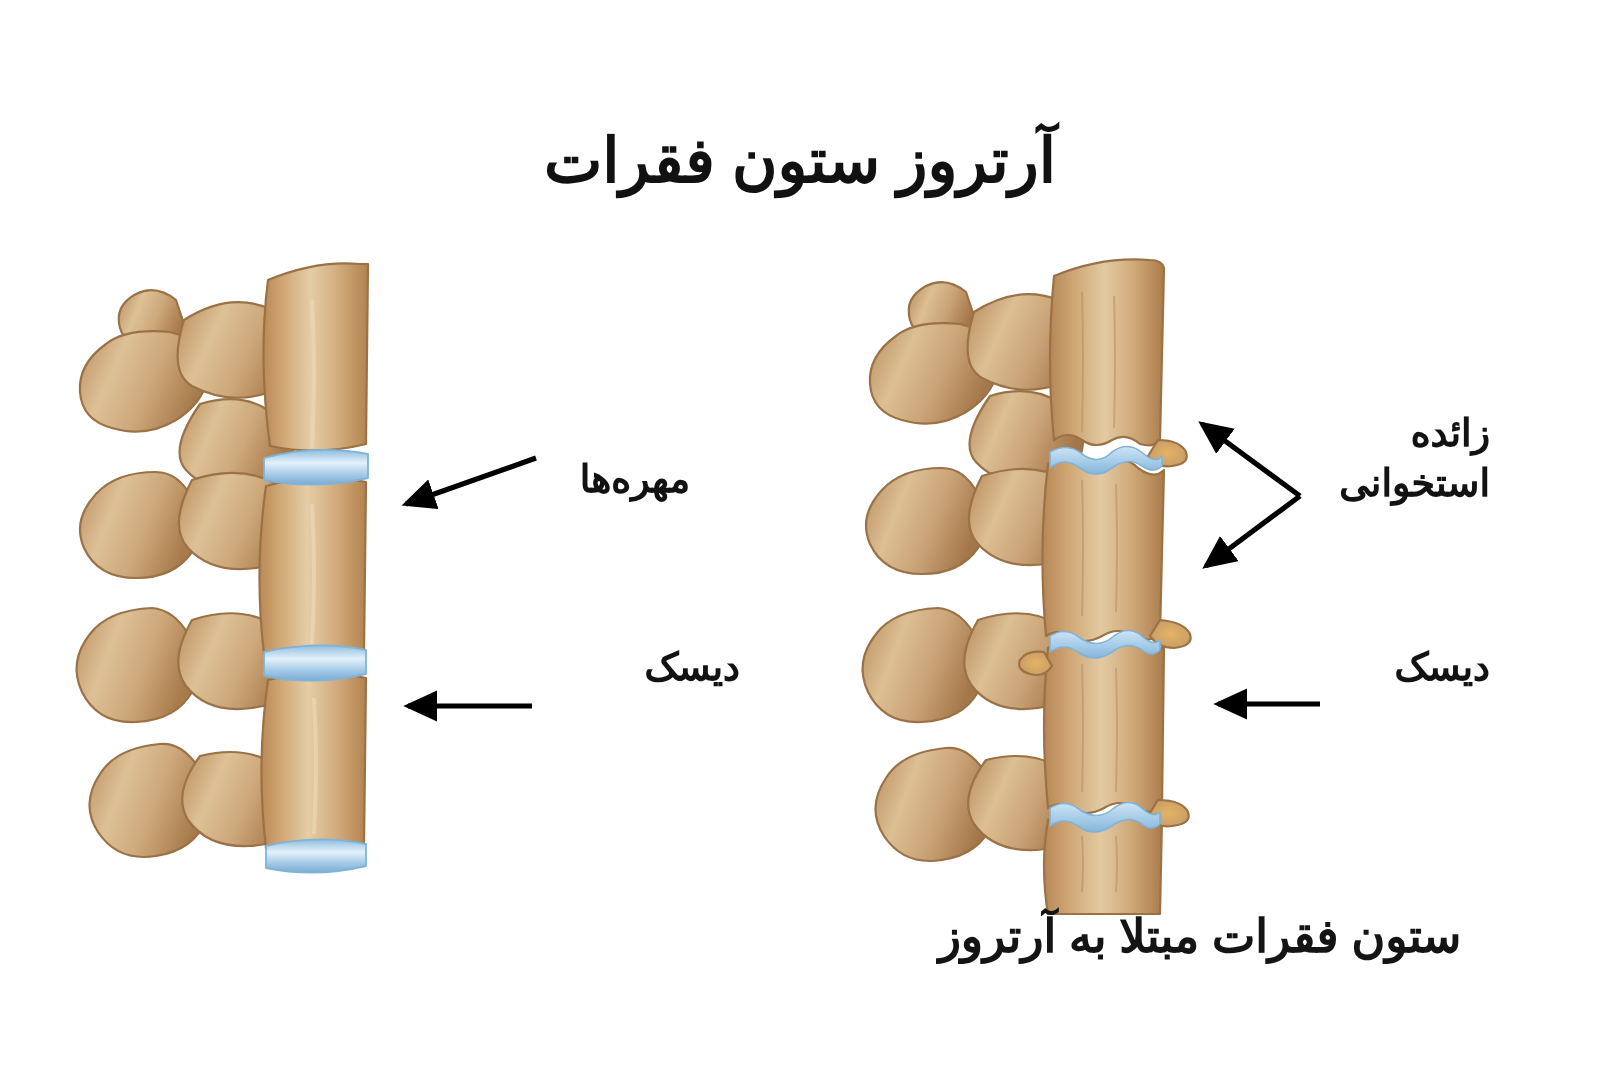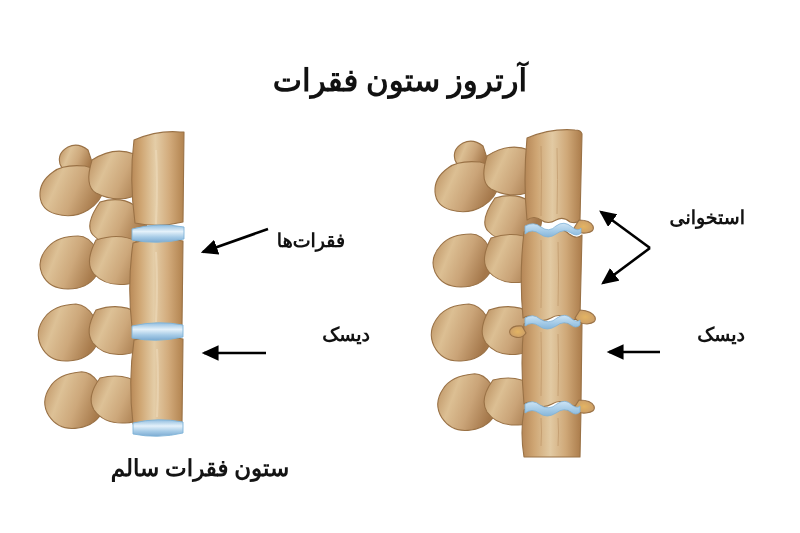--- a/index.html
+++ b/index.html
@@ -7,21 +7,21 @@
     margin: 0;
     padding: 0;
     background: #ffffff;
   }
   #page {
     position: relative;
     width: 800px;
     height: 533px;
     background: #ffffff;
     overflow: hidden;
-    font-family: Liberation Serif, serif;
+    font-family: Liberation Sans, sans-serif;
     border-radius: 28px;
   }
   #title {
     position: absolute;
     top: 62px;
     left: 0;
     width: 800px;
     text-align: center;
     font-size: 31px;
     font-weight: 700;
@@ -230,30 +230,31 @@
       <line x1="650" y1="248" x2="601" y2="212" stroke="#000000" stroke-width="2.6" marker-end="url(#head)"></line>
       <line x1="650" y1="248" x2="603" y2="283" stroke="#000000" stroke-width="2.6" marker-end="url(#head)"></line>
     </g>
 
     <g>
       <line x1="660" y1="352" x2="609" y2="352" stroke="#000000" stroke-width="2.6" marker-end="url(#head)"></line>
     </g>
   </svg>
 
   <div class="callout" id="label-vertebrae">
-    <div>فقرات‌ها</div>
+    <div>مهره‌ها</div>
   </div>
 
   <div class="callout" id="label-disc">
     <div>دیسک</div>
   </div>
 
   <div class="callout" id="label-osteophyte">
+    <div>زائده</div>
     <div>استخوانی</div>
   </div>
 
   <div class="callout" id="label-narrow-disc">
     <div>دیسک</div>
   </div>
 
-  <div class="caption" id="caption-left">ستون فقرات سالم</div>
+  <div class="caption" id="caption-right">ستون فقرات مبتلا به آرتروز</div>
 
 </div>
 
 </body></html>

